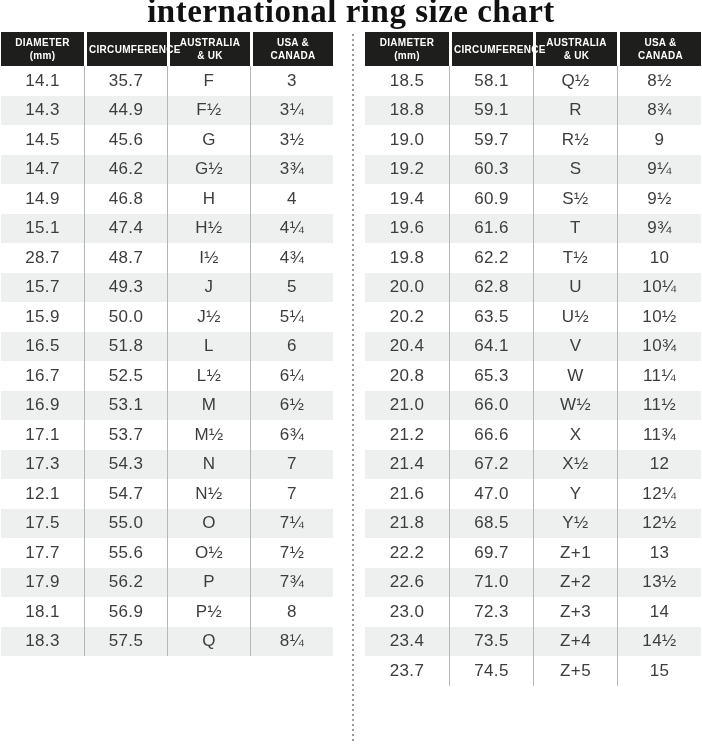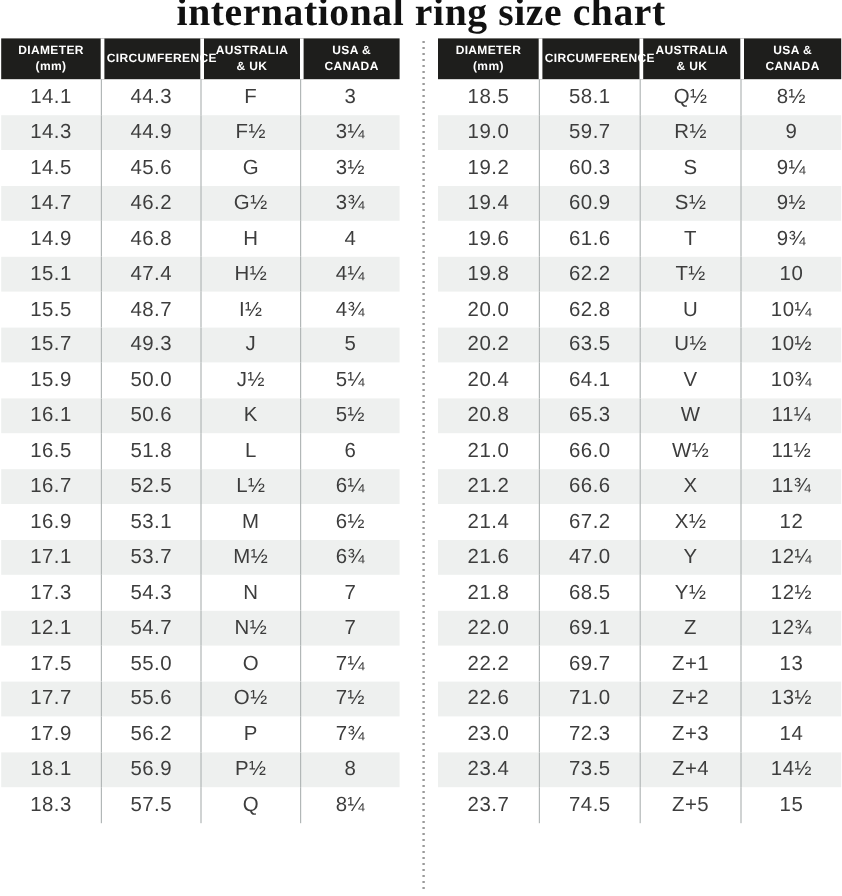--- a/index.html
+++ b/index.html
@@ -92,21 +92,21 @@
         <th>CIRCUMFERENCE</th>
         <th>AUSTRALIA
 &amp; UK</th>
         <th>USA &amp;
 CANADA</th>
       </tr>
     </thead>
     <tbody>
         <tr>
           <td>14.1</td>
-          <td>44.3</td>
+          <td>35.7</td>
           <td>F</td>
           <td>3</td>
         </tr>
         <tr>
           <td>14.3</td>
           <td>44.9</td>
           <td>F½</td>
           <td>3¼</td>
         </tr>
         <tr>
@@ -127,42 +127,36 @@
           <td>H</td>
           <td>4</td>
         </tr>
         <tr>
           <td>15.1</td>
           <td>47.4</td>
           <td>H½</td>
           <td>4¼</td>
         </tr>
         <tr>
-          <td>15.5</td>
+          <td>28.7</td>
           <td>48.7</td>
           <td>I½</td>
           <td>4¾</td>
         </tr>
         <tr>
           <td>15.7</td>
           <td>49.3</td>
           <td>J</td>
           <td>5</td>
         </tr>
         <tr>
           <td>15.9</td>
           <td>50.0</td>
           <td>J½</td>
           <td>5¼</td>
-        </tr>
-        <tr>
-          <td>16.1</td>
-          <td>50.6</td>
-          <td>K</td>
-          <td>5½</td>
         </tr>
         <tr>
           <td>16.5</td>
           <td>51.8</td>
           <td>L</td>
           <td>6</td>
         </tr>
         <tr>
           <td>16.7</td>
           <td>52.5</td>
@@ -241,20 +235,26 @@
       </tr>
     </thead>
     <tbody>
         <tr>
           <td>18.5</td>
           <td>58.1</td>
           <td>Q½</td>
           <td>8½</td>
         </tr>
         <tr>
+          <td>18.8</td>
+          <td>59.1</td>
+          <td>R</td>
+          <td>8¾</td>
+        </tr>
+        <tr>
           <td>19.0</td>
           <td>59.7</td>
           <td>R½</td>
           <td>9</td>
         </tr>
         <tr>
           <td>19.2</td>
           <td>60.3</td>
           <td>S</td>
           <td>9¼</td>
@@ -325,26 +325,20 @@
           <td>Y</td>
           <td>12¼</td>
         </tr>
         <tr>
           <td>21.8</td>
           <td>68.5</td>
           <td>Y½</td>
           <td>12½</td>
         </tr>
         <tr>
-          <td>22.0</td>
-          <td>69.1</td>
-          <td>Z</td>
-          <td>12¾</td>
-        </tr>
-        <tr>
           <td>22.2</td>
           <td>69.7</td>
           <td>Z+1</td>
           <td>13</td>
         </tr>
         <tr>
           <td>22.6</td>
           <td>71.0</td>
           <td>Z+2</td>
           <td>13½</td>

